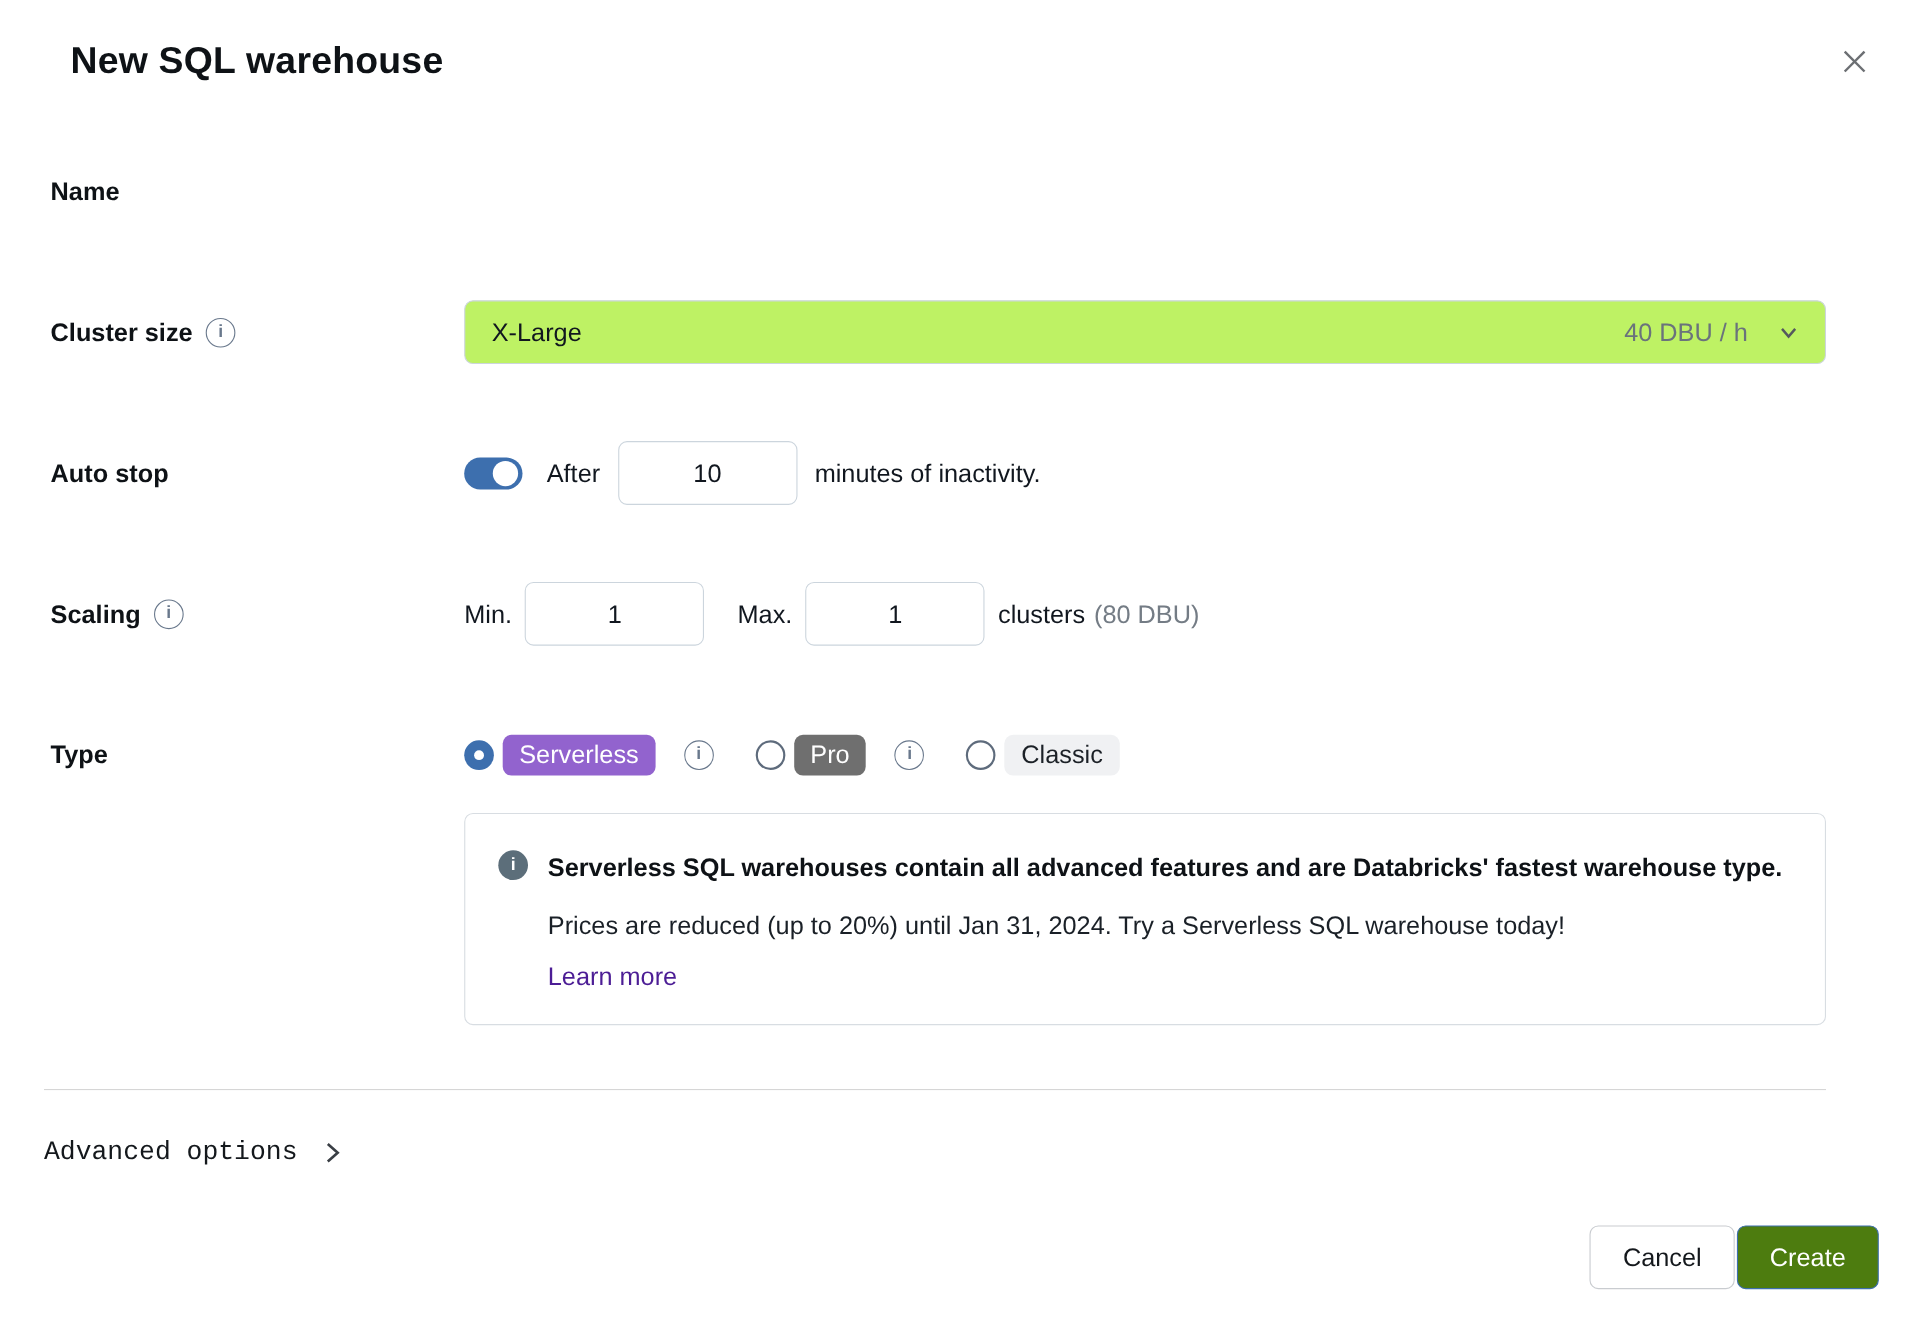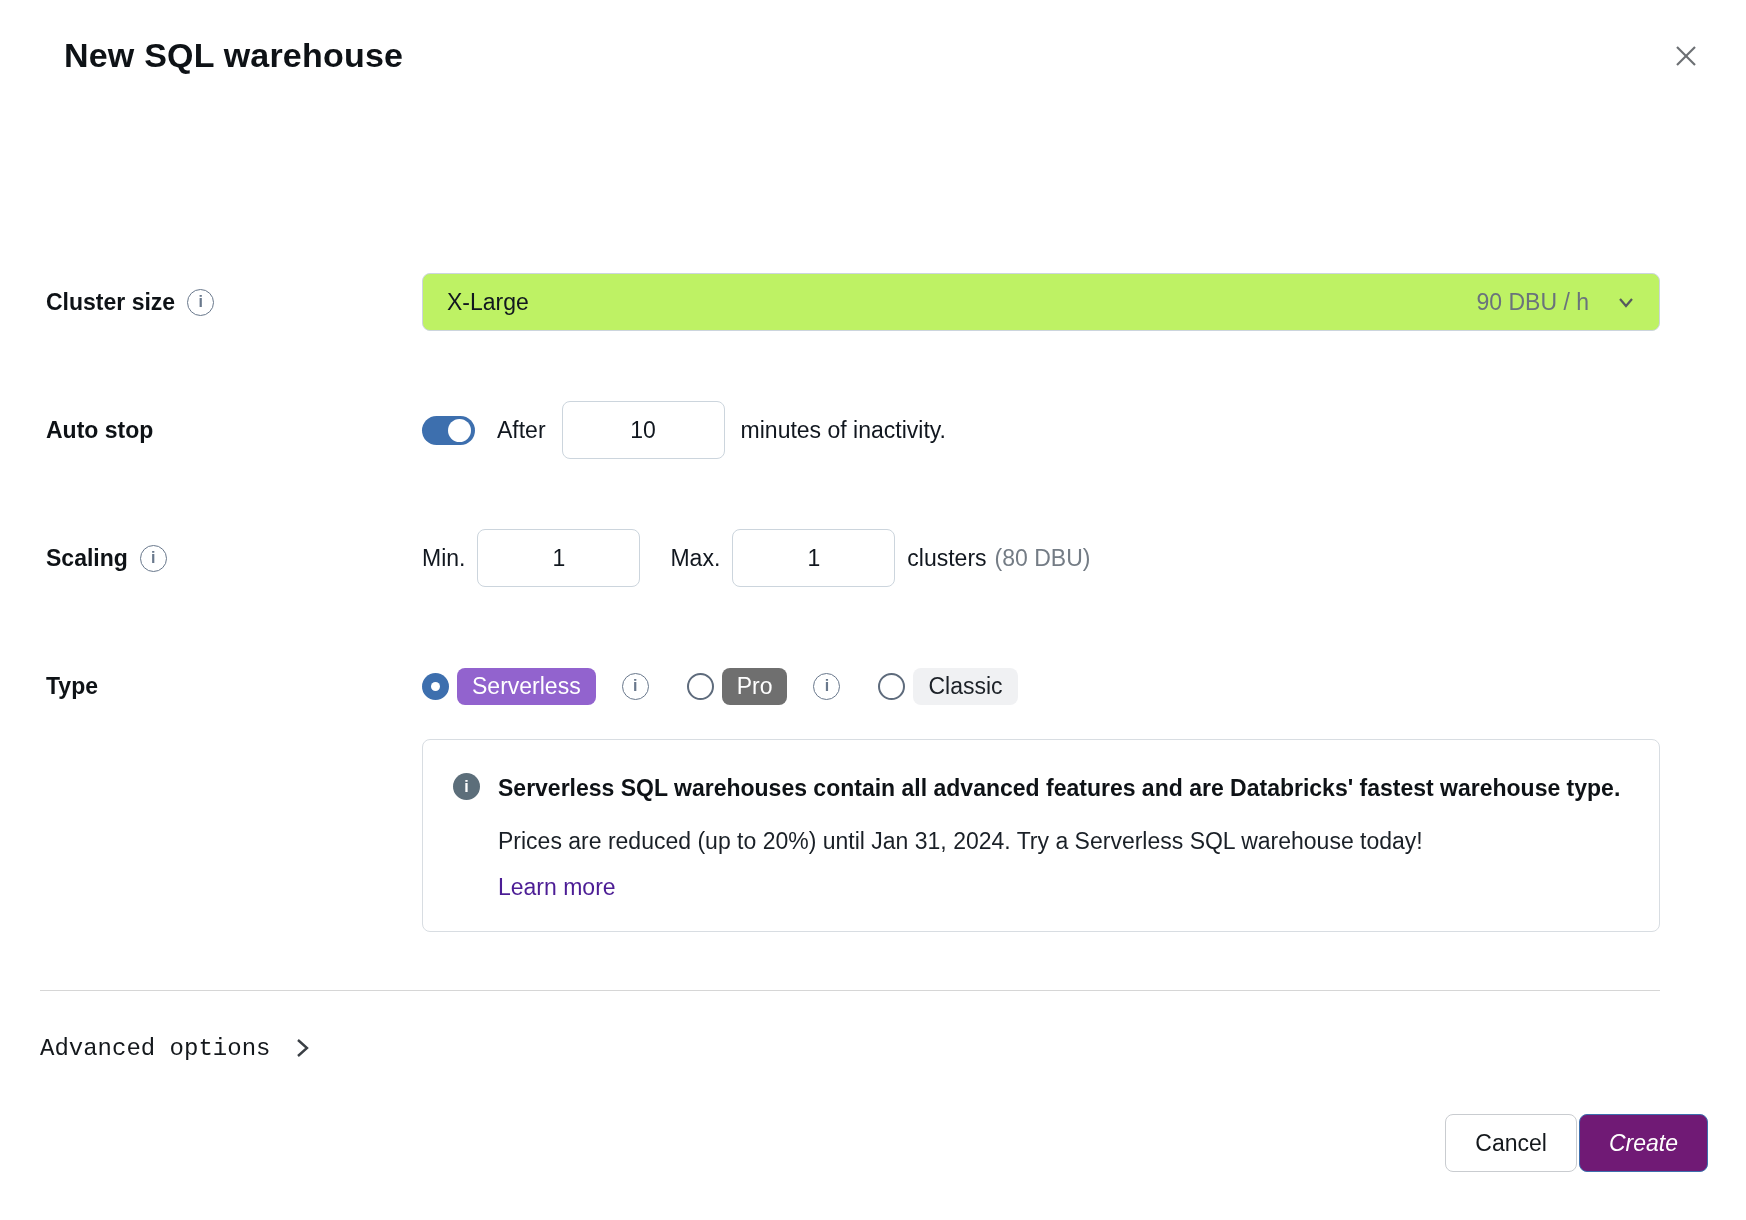--- a/index.html
+++ b/index.html
@@ -70,21 +70,21 @@
   .divider { border: none; border-top: 1px solid #d6d6d6; margin: 58px 0 0 0; }
 
   .advanced-row { margin-top: 44px; display: inline-flex; align-items: center; gap: 22px;
                   font-size: 24px; color: #14181c; cursor: pointer; font-family: Liberation Mono, monospace; }
   .advanced-row svg { stroke: #3a3f45; }
 
   .footer { position: absolute; right: 38px; bottom: 48px; display: flex; gap: 2px; }
   .btn { height: 58px; border-radius: 8px; font-family: inherit; font-size: 23px; padding: 0 29px;
          cursor: pointer; }
   .btn-cancel { background: #ffffff; border: 1px solid #c9ccd0; color: #14181c; }
-  .btn-create { background: #701a75; border: 1px solid #3d6fae; color: #ffffff; font-style: italic; }
+  .btn-create { background: #4d7c0f; border: 1px solid #3d6fae; color: #ffffff; }
 
   .gap8 { width: 8px; } .gap12 { width: 12px; } .gap16 { width: 16px; }
   .gap22 { width: 22px; } .gap26 { width: 26px; } .gap30 { width: 30px; } .gap38 { width: 38px; }
 </style>
 </head>
 <body>
 
 <div class="dialog">
 
   <h1 class="dialog-title">New SQL warehouse</h1>
@@ -93,32 +93,35 @@
     <svg width="26" height="26" viewBox="0 0 26 26" fill="none" stroke-width="2.2">
       <line x1="4" y1="4" x2="22" y2="22"></line>
         <line x1="22" y1="4" x2="4" y2="22"></line>
     </svg>
   </div>
 
   <div class="form">
 
     
     <div class="form-row">
+      <div class="row-label">
+        <span>Name</span>
+      </div>
     </div>
 
     
     <div class="form-row">
       <div class="row-label">
         <span>Cluster size</span>
         <span class="info-icon-outline">i</span>
       </div>
       <div class="row-control">
         <div class="select-box">
           <span class="select-value">X-Large</span>
-          <span class="select-rate">90 DBU / h</span>
+          <span class="select-rate">40 DBU / h</span>
           <svg width="22" height="22" viewBox="0 0 22 22" fill="none" stroke-width="2.2">
             <polyline points="5,8 11,15 17,8"></polyline>
           </svg>
         </div>
       </div>
     </div>
 
     
     <div class="form-row">
       <div class="row-label">

